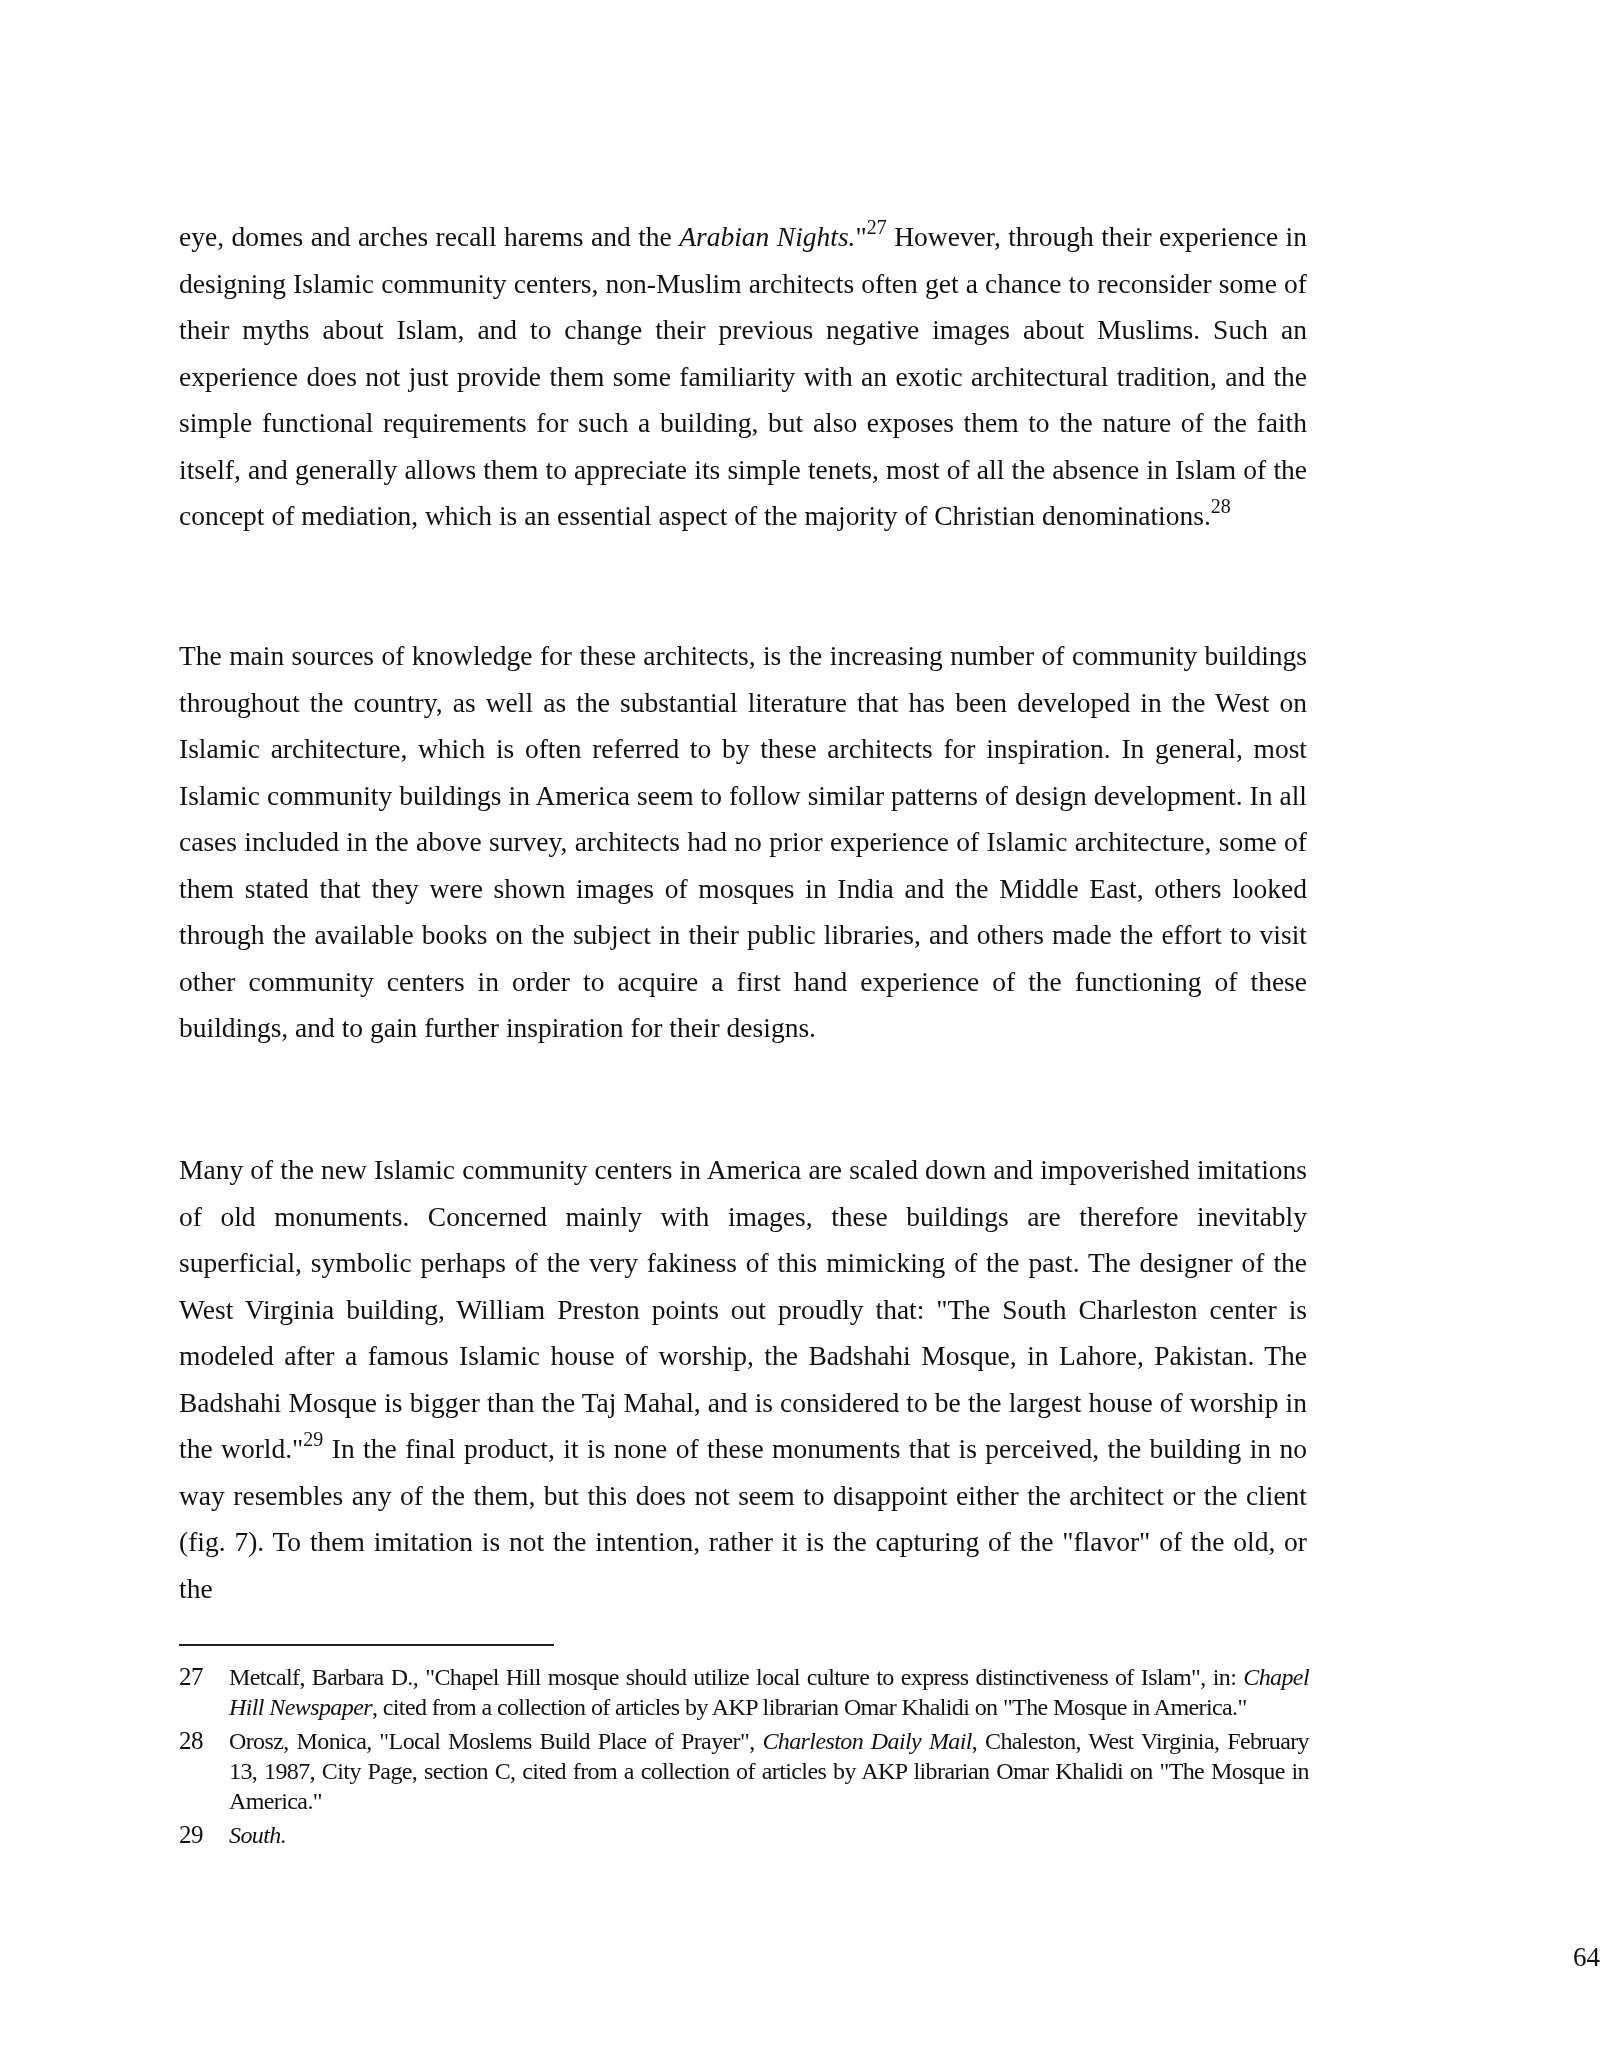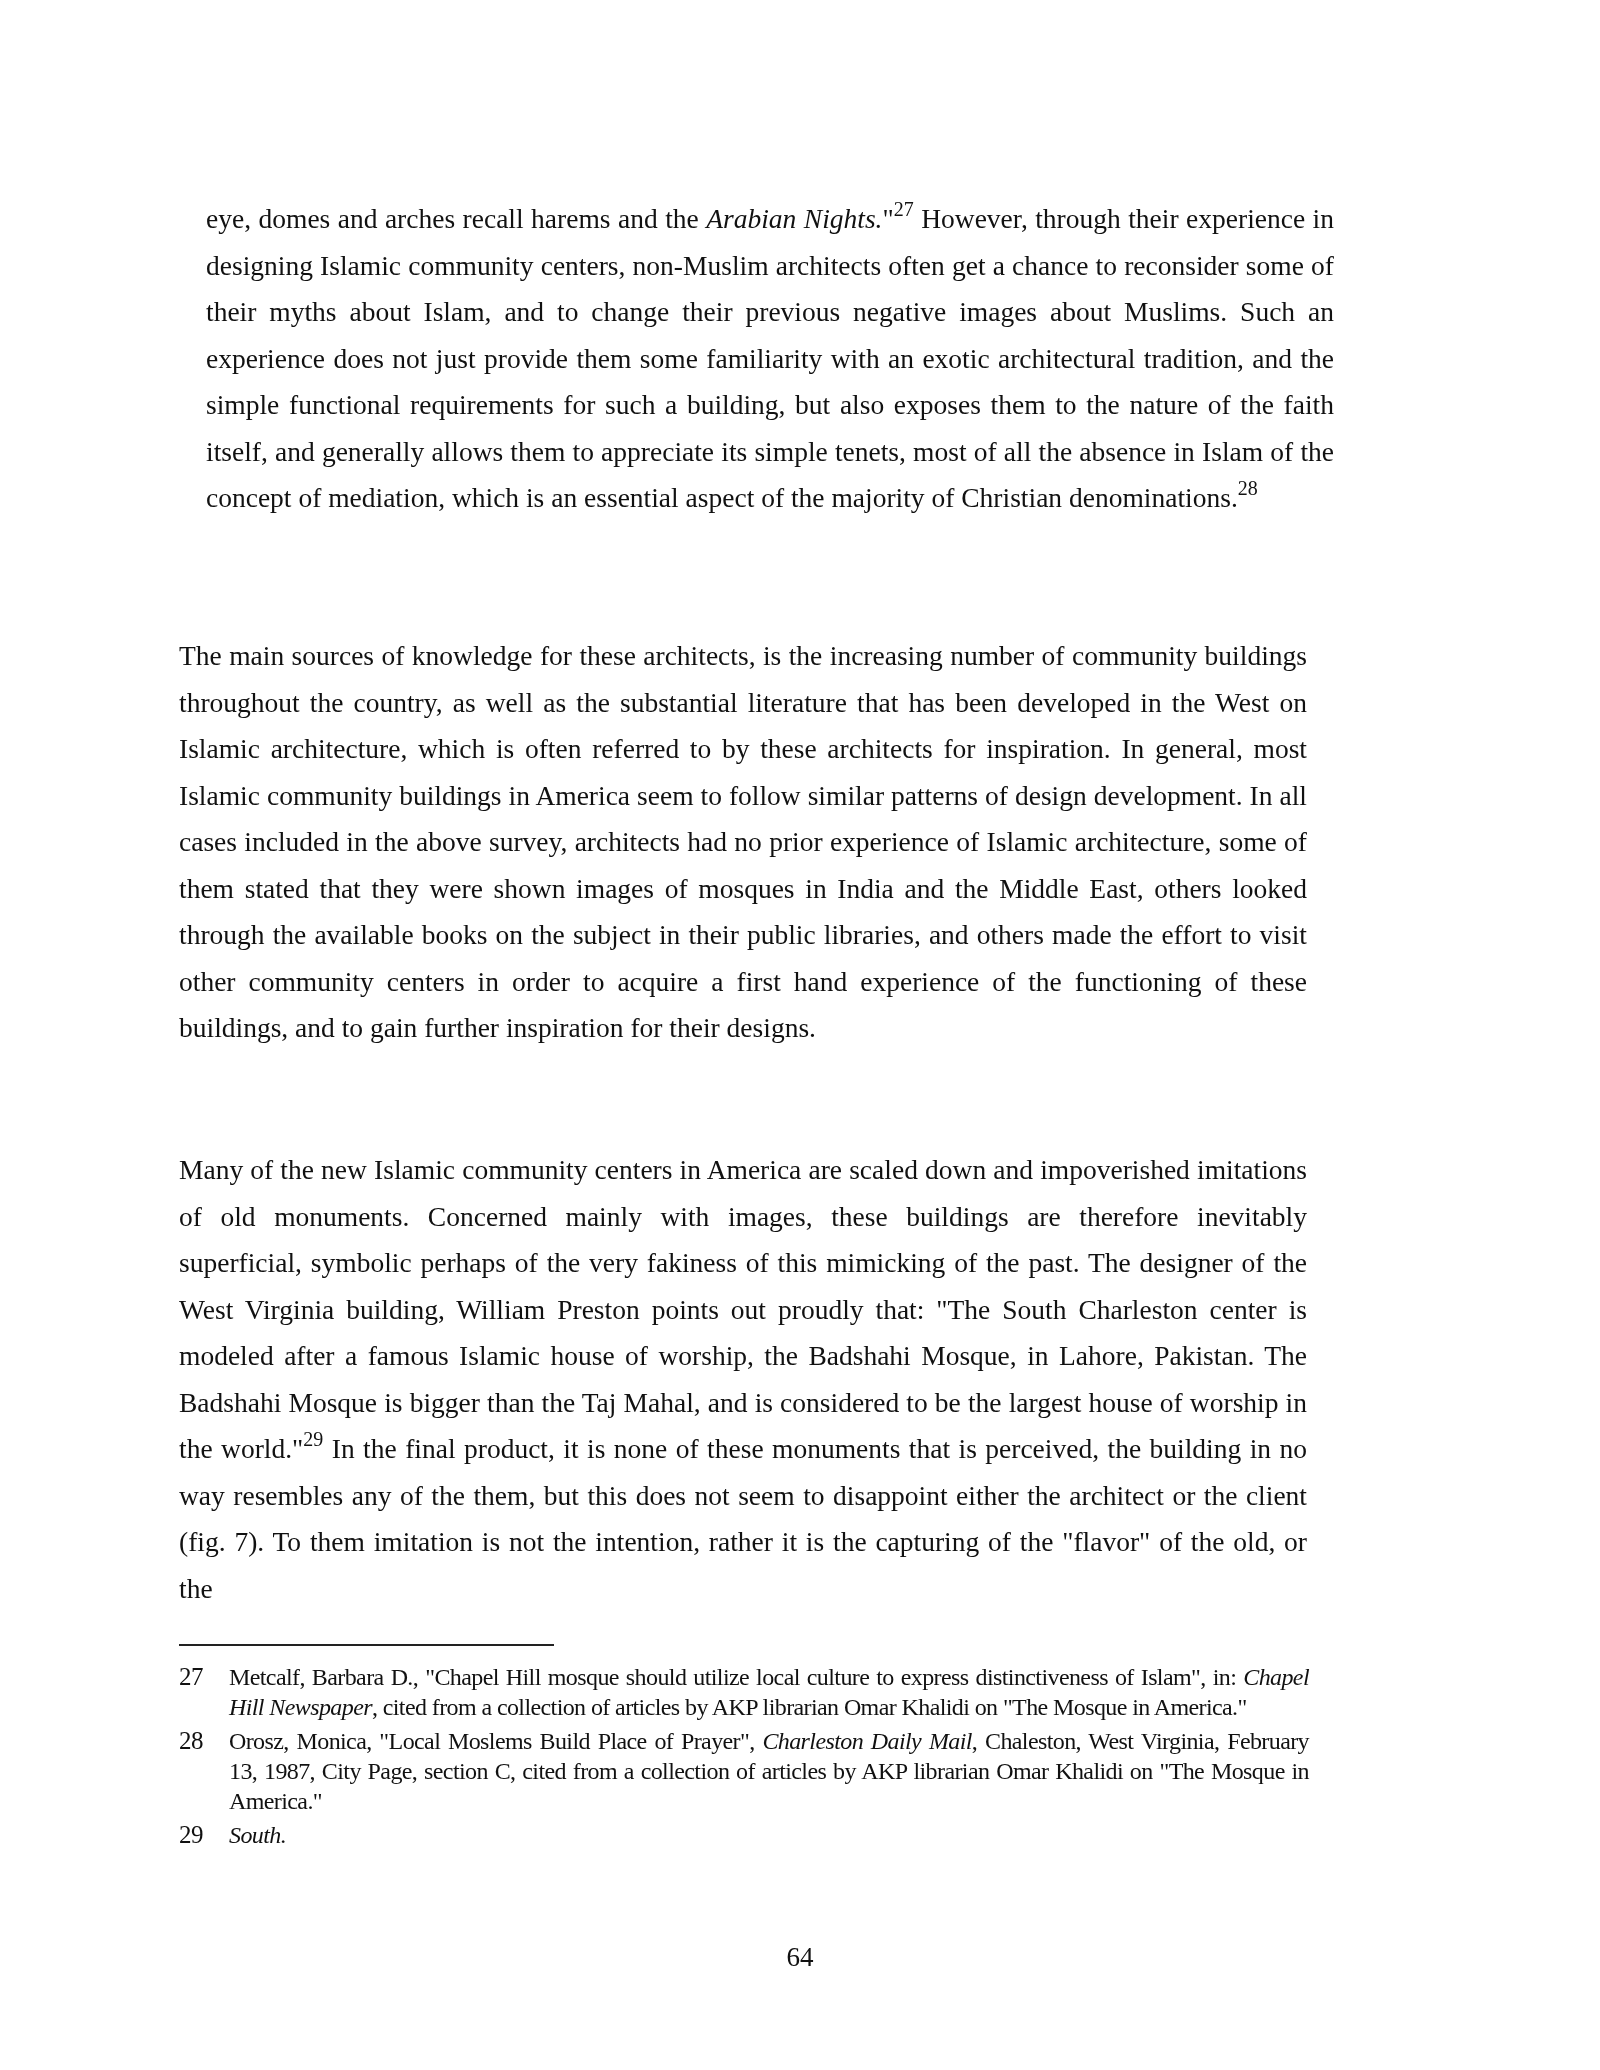--- a/index.html
+++ b/index.html
@@ -1,31 +1,31 @@
 <!DOCTYPE html>
 <html><head>
 <meta charset="utf-8">
 <style>
   html, body { margin: 0; padding: 0; background: #ffffff; }
   body { width: 1600px; height: 2070px; position: relative; overflow: hidden;
          font-family: "Liberation Serif", "DejaVu Serif", serif; color: #111; }
   .body-text { position: absolute; left: 179px; width: 1128px; font-size: 27.5px; line-height: 46.5px;
                text-align: justify; }
   .para { margin: 0; }
-  .p1 { top: 196px; margin-left: 27px; }
+  .p1 { top: 214px; }
   .p2 { top: 633px; }
   .p3 { top: 1129px; margin-top: 18px; }
   sup { font-size: 20px; line-height: 0; vertical-align: 12px; }
   .rule { position: absolute; left: 179px; top: 1644px; width: 375px; height: 0; border-top: 2px solid #222; }
   .footnotes { position: absolute; left: 179px; top: 1662px; width: 1130px; font-size: 24px; line-height: 30px;
                letter-spacing: -0.6px; }
   .fn { display: flex; margin: 0 0 4px 0; }
   .fn-num { width: 50px; flex: none; font-size: 25px; }
   .fn-text { flex: 1; text-align: justify; }
-  .page-num { position: absolute; left: 0; width: 100%; top: 1942px; text-align: center; font-size: 27px; }
+  .page-num { position: absolute; left: 0; width: 100%; top: 1942px; text-align: right; font-size: 27px; }
   i { font-style: italic; }
 </style>
 </head>
 <body>
 
 <div class="body-text p1">
   <p class="para"><span>eye, domes and arches recall harems and the </span><i>Arabian Nights.</i><span>"</span><sup>27</sup><span> However, through their experience in designing Islamic community centers, non-Muslim architects often get a chance to reconsider some of their myths about Islam, and to change their previous negative images about Muslims. Such an experience does not just provide them some familiarity with an exotic architectural tradition, and the simple functional requirements for such a building, but  also exposes them to the nature of the faith itself, and generally allows them to appreciate its simple tenets, most of all the absence in Islam of the concept of mediation, which is an essential aspect of the majority of Christian denominations.</span><sup>28</sup></p>
 </div>
 
 <div class="body-text p2">

